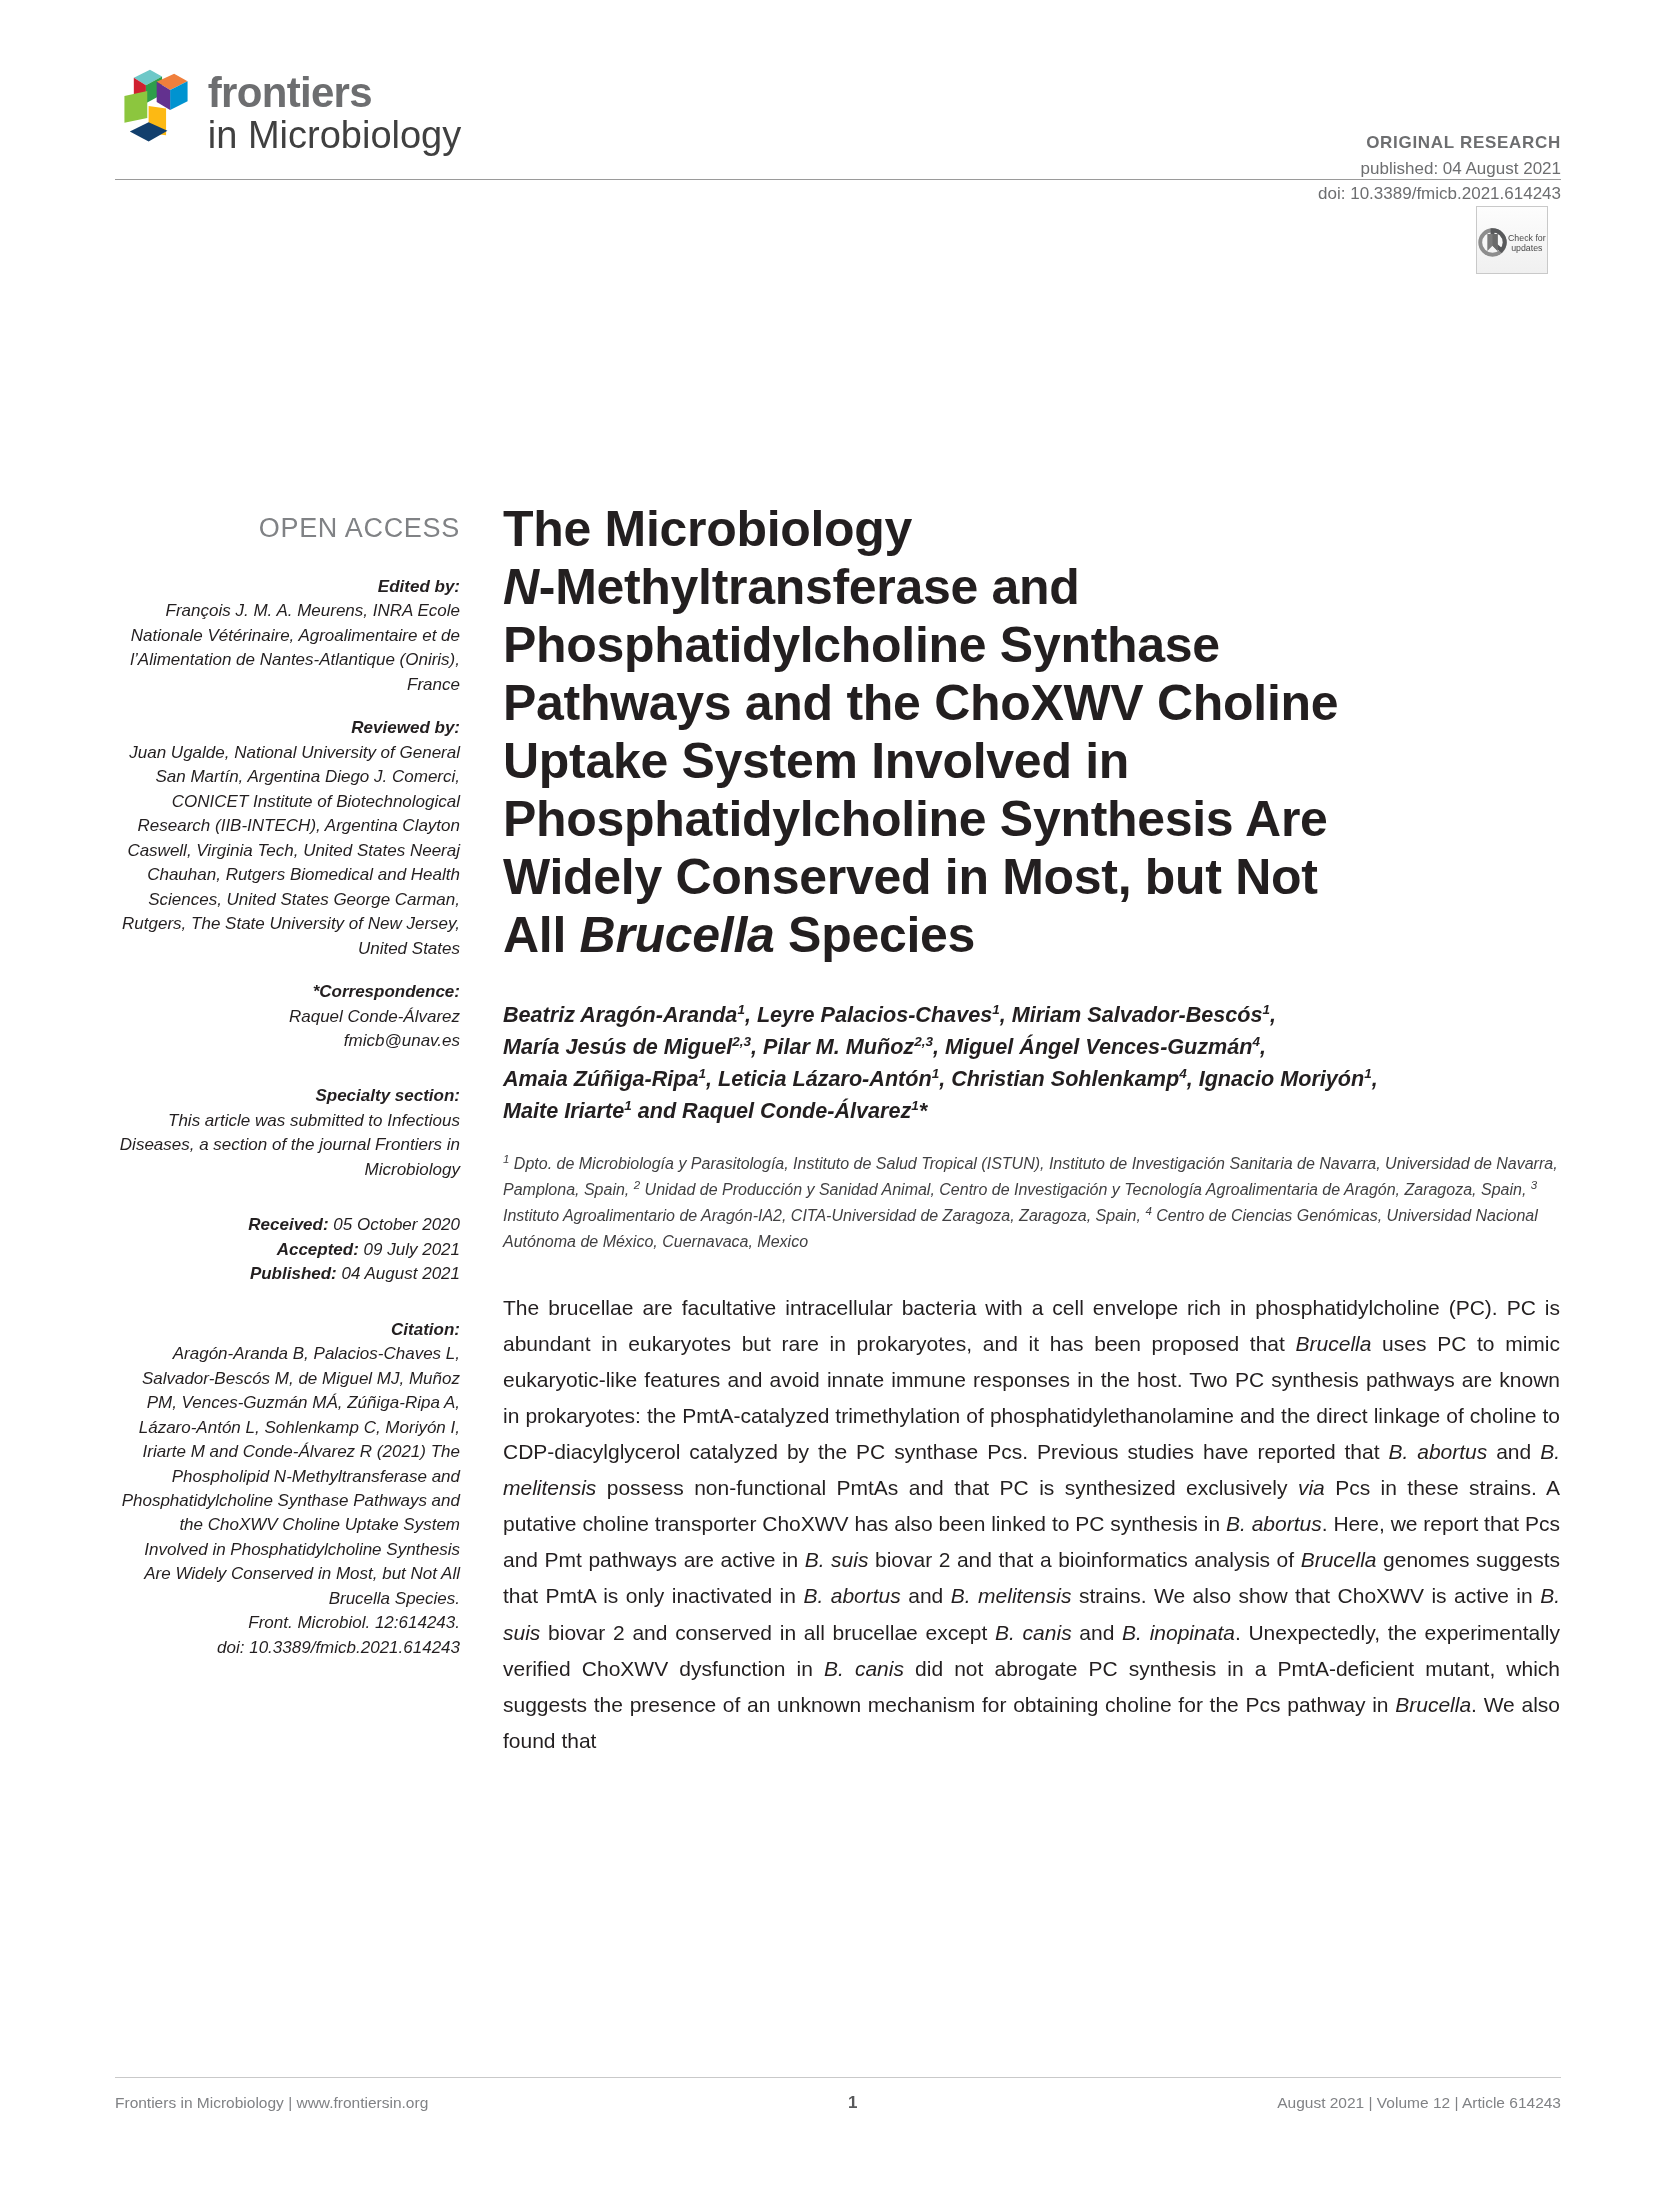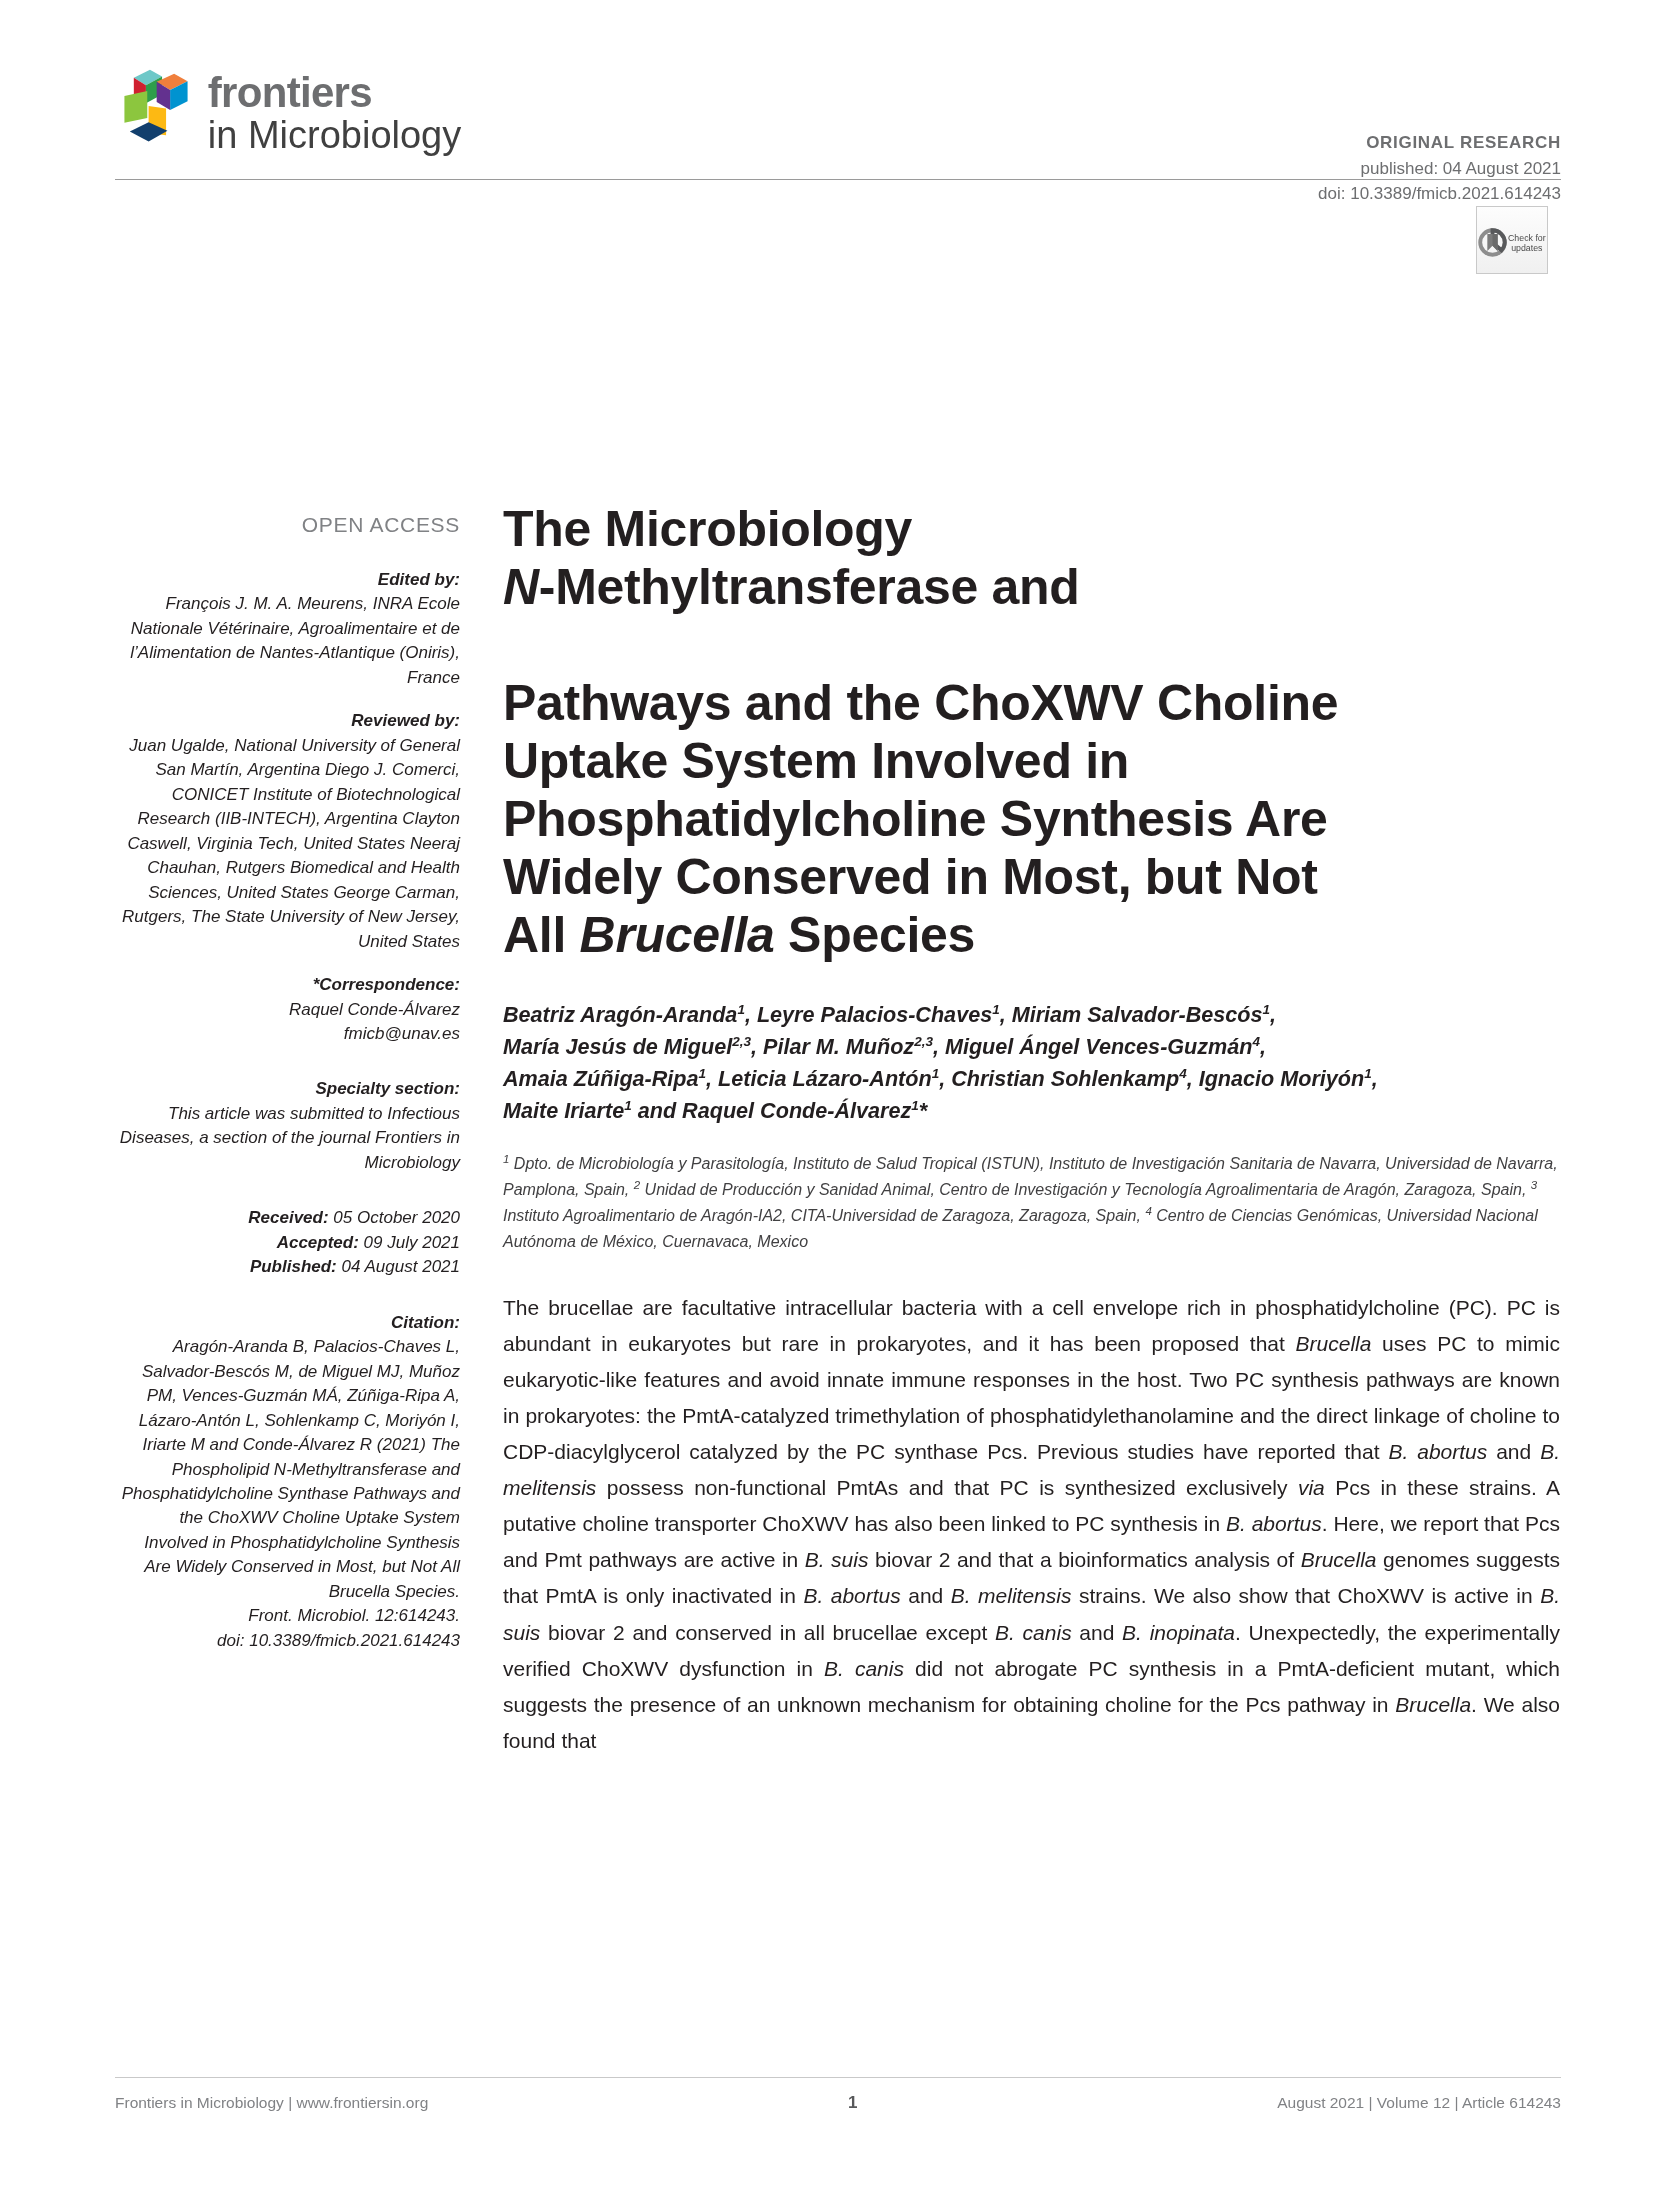--- a/index.html
+++ b/index.html
@@ -52,21 +52,21 @@
   .crossmark-label {
     font-size:8.8px; color:#4b4b4b; line-height:1.15; text-align:center; margin-top:1.4px;
   }
 
   
   .sidebar {
     position:absolute; left:115px; top:513px; width:345px;
     text-align:right;
   }
   .open-access {
-    font-size:21px; color:#808285; letter-spacing:0.7px;
+    font-size:27px; color:#808285; letter-spacing:0.7px;
     margin-bottom:31px; font-weight:normal;
   }
   .sb-block { margin-bottom:19px; font-style:italic; }
   .sb-head { font-weight:bold; font-size:17px; line-height:1.44; color:#231f20; }
   .sb-body { font-size:17px; line-height:1.44; color:#231f20; }
   .sb-gap-lg { margin-bottom:31px; }
   .sb-line { font-size:17px; line-height:1.44; }
   .sb-line b { font-weight:bold; }
 
   
@@ -196,21 +196,21 @@
       <div class="sb-body">Aragón-Aranda B, Palacios-Chaves L, Salvador-Bescós M, de Miguel MJ, Muñoz PM, Vences-Guzmán MÁ, Zúñiga-Ripa A, Lázaro-Antón L, Sohlenkamp C, Moriyón I, Iriarte M and Conde-Álvarez R (2021) The Phospholipid N-Methyltransferase and Phosphatidylcholine Synthase Pathways and the ChoXWV Choline Uptake System Involved in Phosphatidylcholine Synthesis Are Widely Conserved in Most, but Not All Brucella Species.</div>
       <div class="sb-body">Front. Microbiol. 12:614243.</div>
       <div class="sb-body">doi: 10.3389/fmicb.2021.614243</div>
     </div>
   </div>
 
   <div class="main">
     <h1 class="title">
       <span>The Microbiology</span><br>
       <i>N</i><span>-Methyltransferase and</span><br>
-      <br>
+      <span>Phosphatidylcholine Synthase</span><br>
       <span>Pathways and the ChoXWV Choline</span><br>
       <span>Uptake System Involved in</span><br>
       <span>Phosphatidylcholine Synthesis Are</span><br>
       <span>Widely Conserved in Most, but Not</span><br>
       <span>All </span><i>Brucella</i><span> Species</span>
     </h1>
 
     <div class="authors">
       Beatriz Aragón-Aranda<sup>1</sup>, Leyre Palacios-Chaves<sup>1</sup>, Miriam Salvador-Bescós<sup>1</sup>,<br>
       María Jesús de Miguel<sup>2,3</sup>, Pilar M. Muñoz<sup>2,3</sup>, Miguel Ángel Vences-Guzmán<sup>4</sup>,<br>

